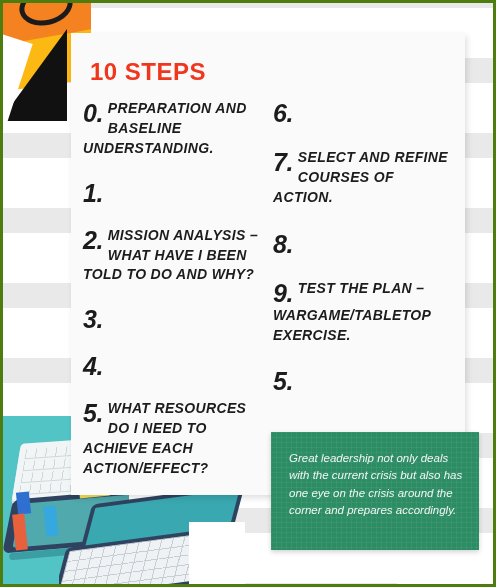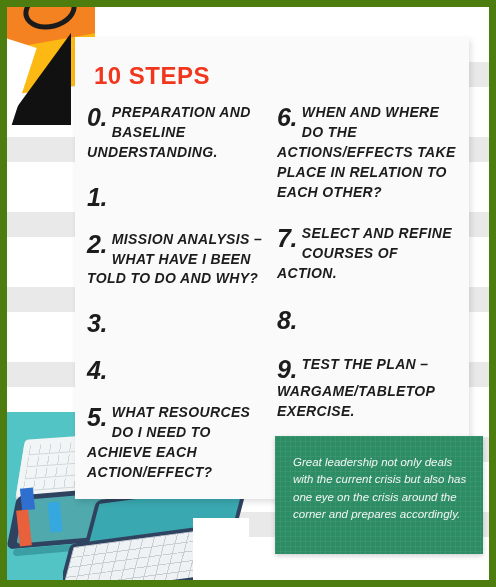--- a/index.html
+++ b/index.html
@@ -9,21 +9,21 @@
   }
   body {
     font-family: "Liberation Sans", sans-serif;
   }
   #poster {
     position: relative;
     width: 496px;
     height: 587px;
     overflow: hidden;
     box-sizing: border-box;
-    border: 7px solid #4d7c0f;
+    border: 3px solid #4d7c0f;
     background: #ffffff;
   }
   
   .bg {
     position: absolute;
     inset: 0;
     background: #ffffff;
     overflow: hidden;
   }
   .stripes {
@@ -354,21 +354,20 @@
         </div>
         <div class="step">
           <span class="num">5.</span>
           <span class="txt">WHAT RESOURCES DO I NEED TO ACHIEVE EACH ACTION/EFFECT?</span>
         </div>
       </div>
 
       <div class="col col-right">
         <div class="step">
           <span class="num">6.</span>
-          <span class="txt">WHEN AND WHERE DO THE ACTIONS/EFFECTS TAKE PLACE IN RELATION TO EACH OTHER?</span>
         </div>
         <div class="step">
           <span class="num">7.</span>
           <span class="txt">SELECT AND REFINE COURSES OF ACTION.</span>
         </div>
         <div class="step">
           <span class="num">8.</span>
         </div>
         <div class="step">
           <span class="num">9.</span>

